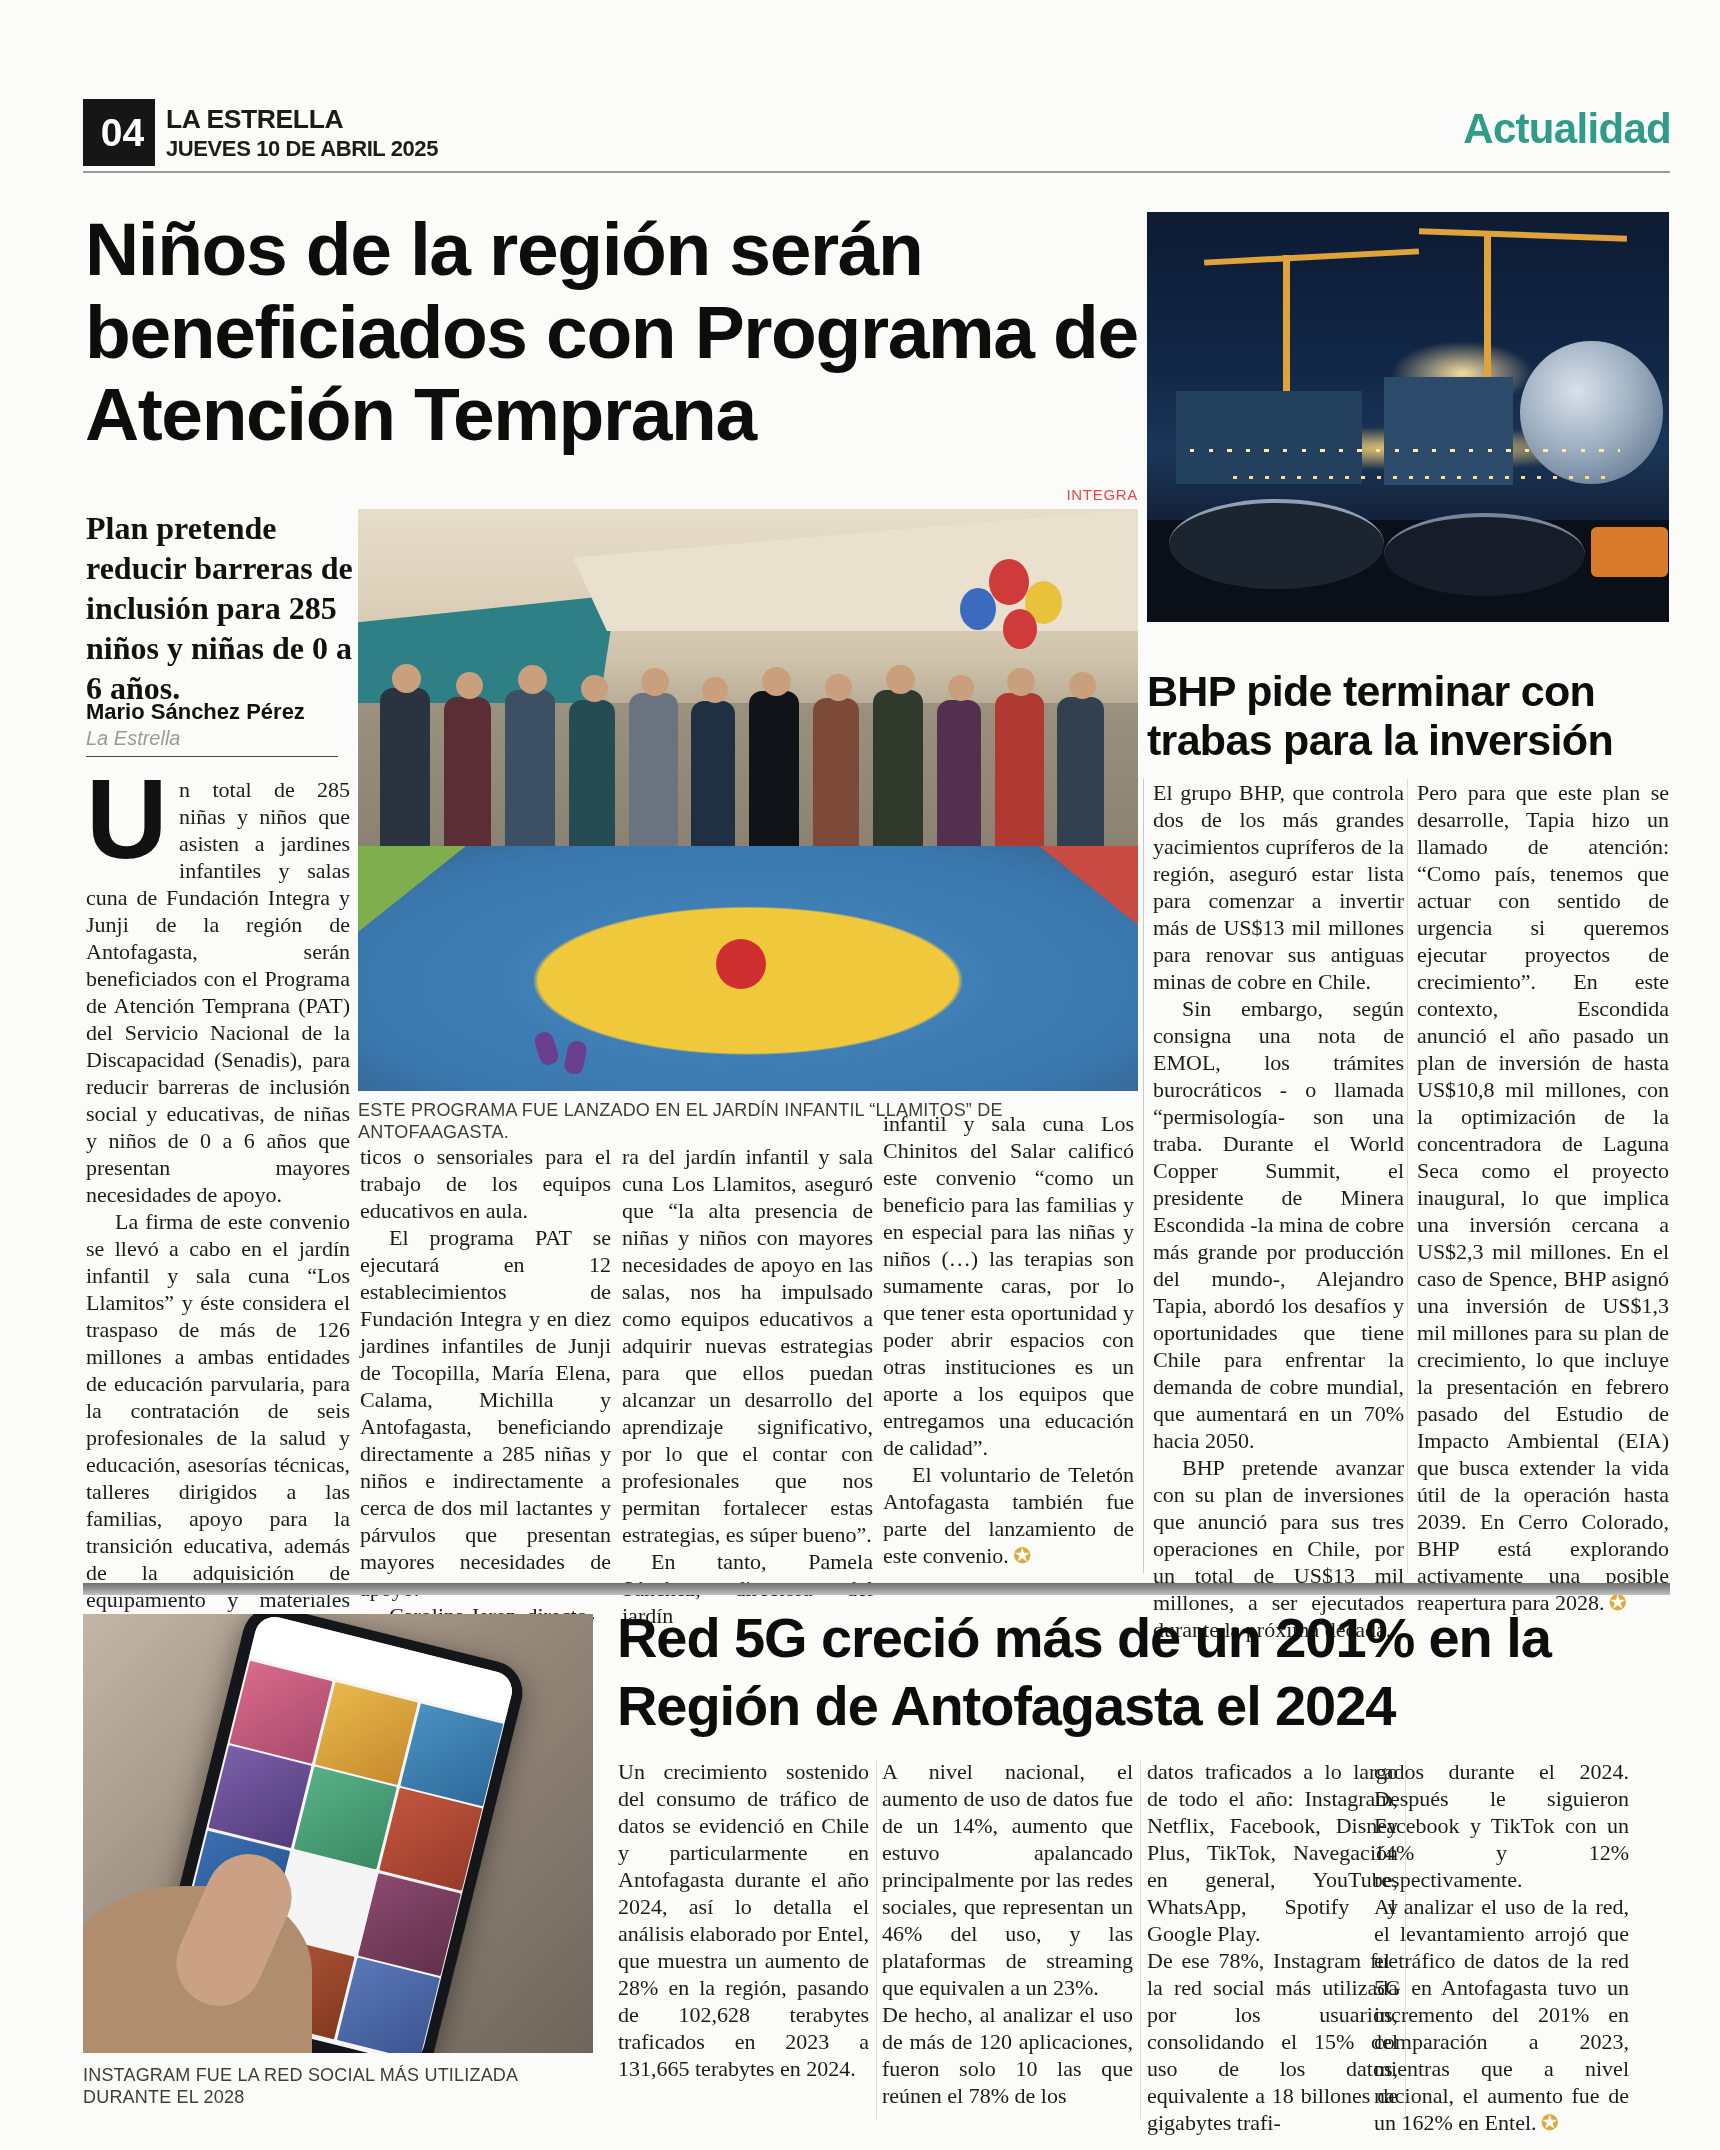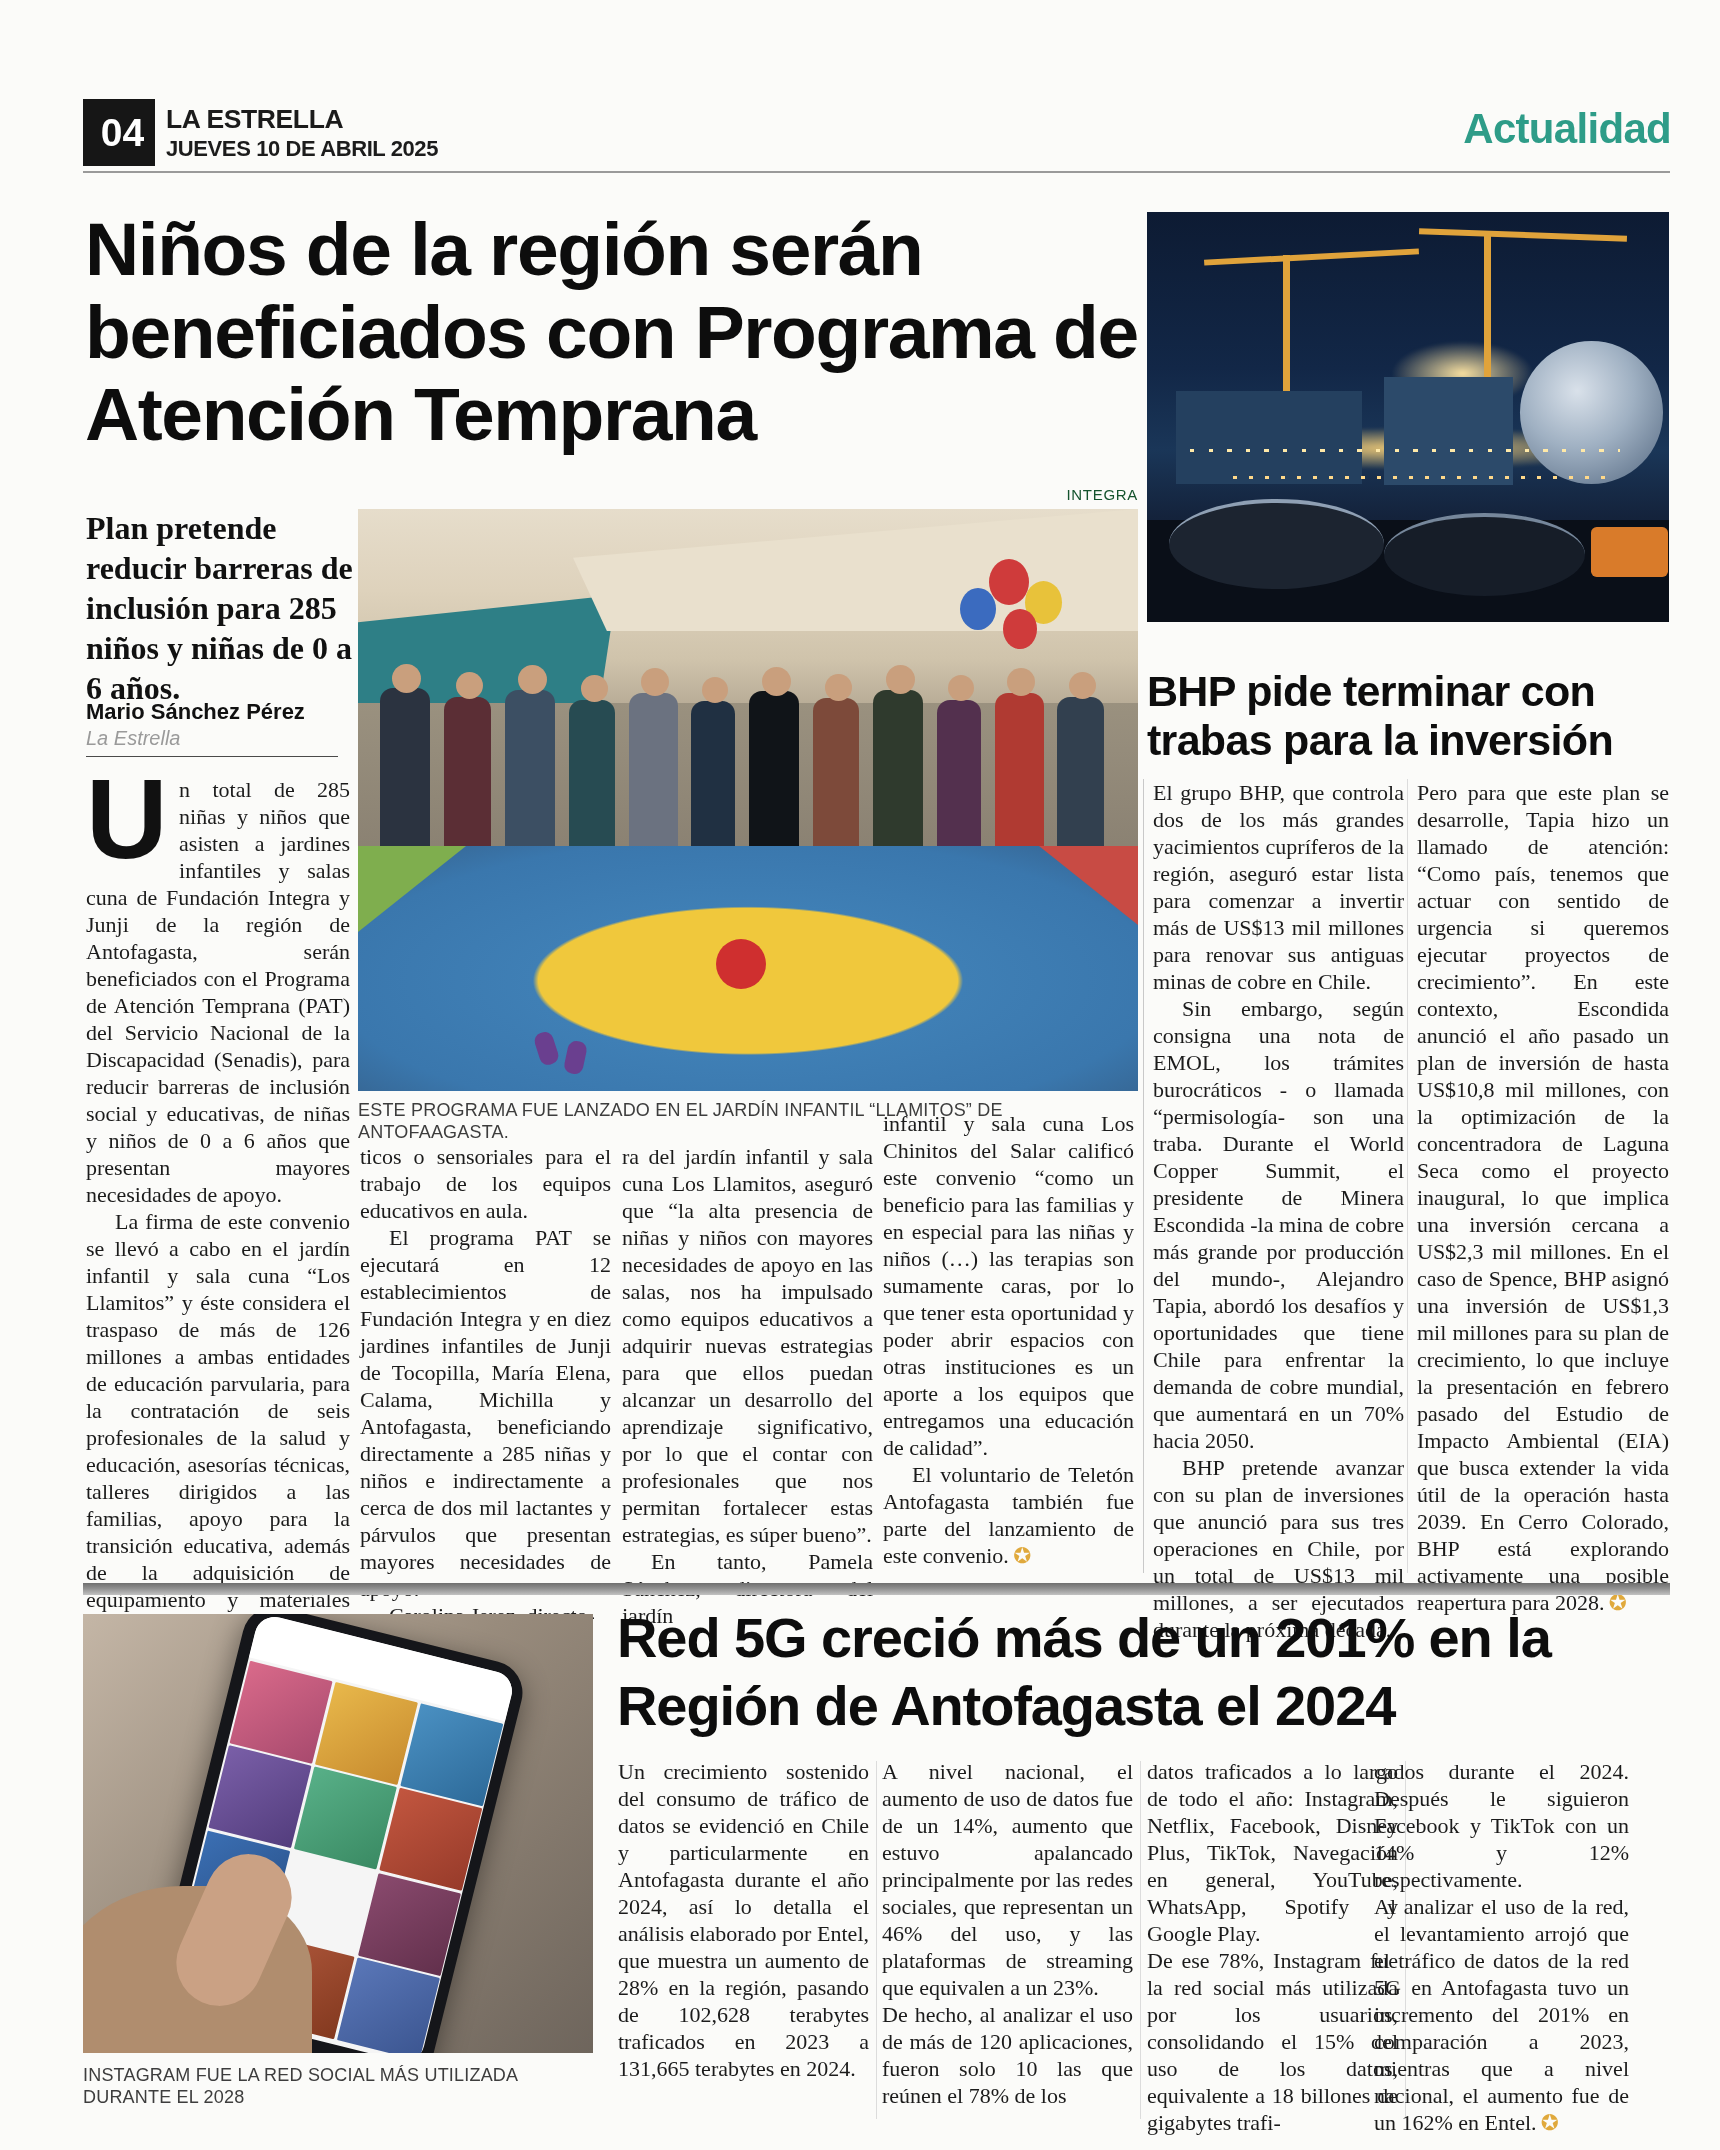--- a/index.html
+++ b/index.html
@@ -17,21 +17,21 @@
   .hl-main{font-family:"Liberation Sans",sans-serif;font-weight:700;font-size:75px;line-height:1.1;
            letter-spacing:-1.4px;color:#0d0d0d;}
   .hl-bhp{font-family:"Liberation Sans",sans-serif;font-weight:700;font-size:43px;line-height:1.15;
           letter-spacing:-0.7px;color:#0d0d0d;}
   .hl-5g{font-family:"Liberation Sans",sans-serif;font-weight:700;font-size:56px;line-height:1.22;
          letter-spacing:-1.1px;color:#0d0d0d;}
   .subtitle{font-family:"Liberation Serif",serif;font-weight:700;font-size:32px;line-height:1.25;color:#111;}
   .byline{font-family:"Liberation Sans",sans-serif;font-weight:700;font-size:22px;color:#111;line-height:1;}
   .byorg{font-family:"Liberation Sans",sans-serif;font-style:italic;font-size:20px;color:#9a9a9a;line-height:1;}
   .caption{font-family:"Liberation Sans",sans-serif;font-size:18px;color:#3d3d3d;letter-spacing:0.2px;line-height:1.2;}
-  .credit{font-family:"Liberation Sans",sans-serif;font-size:15px;color:#14532d;letter-spacing:0.7px;text-align:right;}
+  .credit{font-family:"Liberation Sans",sans-serif;font-size:15px;color:#ef4444;letter-spacing:0.7px;text-align:right;}
   
   .bodycol{font-size:22px;line-height:27px;text-align:justify;}
   .bodycol p{margin:0;}
   .bodycol p.ind{text-indent:29px;}
   .dropcap{float:left;font-family:"Liberation Sans",sans-serif;font-weight:700;font-size:113px;
            line-height:80px;margin:2.9px 11.5px 0 0;color:#111;}
   .endmark{color:#e0a93c;font-size:21.5px;margin-left:4.3px;font-family:"DejaVu Sans",sans-serif;}
   .vrule{width:1.4px;background:#c9c9c9;}
   .thickbar{background:linear-gradient(180deg,#6f6f6f 0%,#8f8f8f 45%,#c2c2c2 100%);}
   

